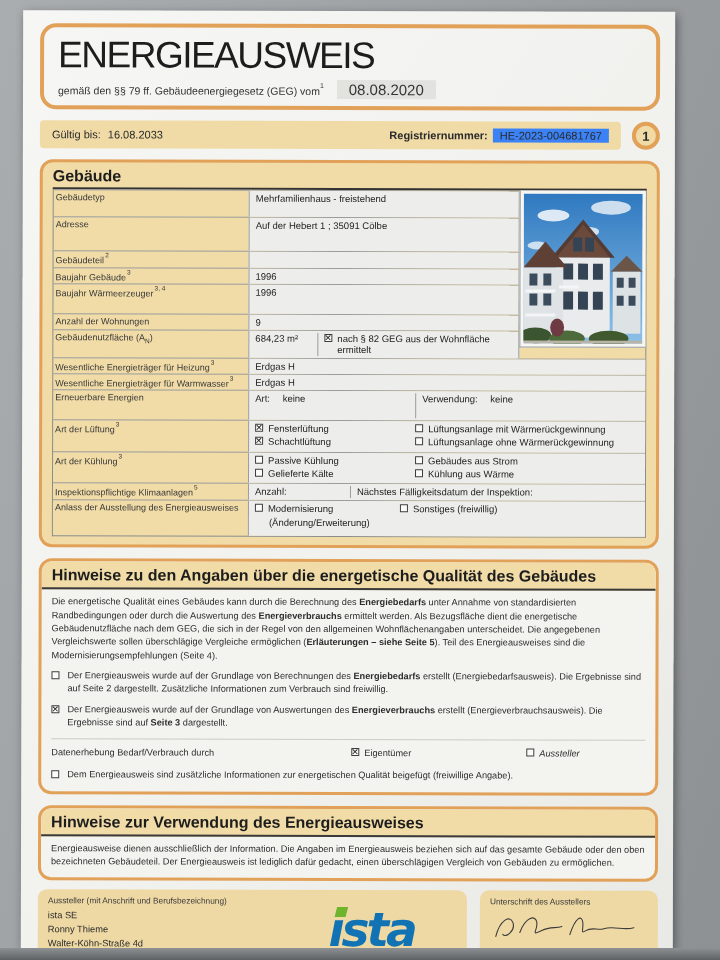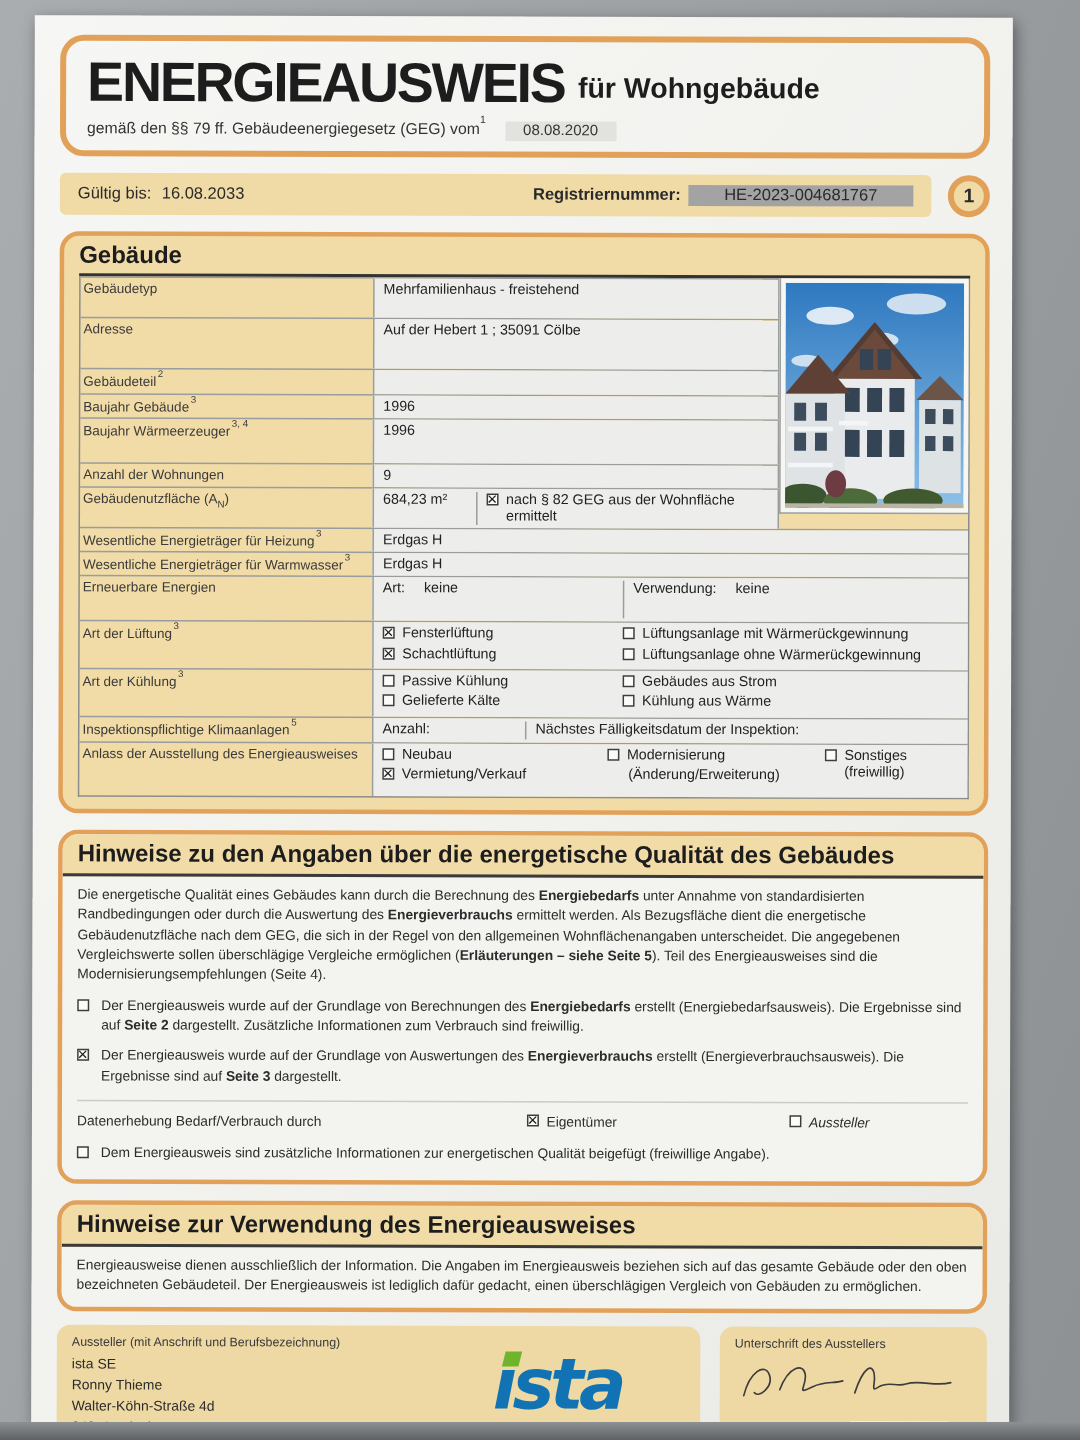--- a/index.html
+++ b/index.html
@@ -15,36 +15,36 @@
     box-shadow:2px 3px 10px rgba(0,0,0,.4);
     transform:rotate(.15deg);
   }
 
   
   .hdr-box {
     margin:13px 15px 0 17px; border:4px solid #e2a159; border-radius:16px;
     padding:9px 14px 7px;
   }
   .hdr-line { display:flex; align-items:flex-end; }
-  .hdr-title { font-size:37px; font-weight:bold; letter-spacing:-1.5px; line-height:1; color:#1d1d1d; }
+  .hdr-title { font-size:37px; font-weight:normal; letter-spacing:-1.5px; line-height:1; color:#1d1d1d; }
   .hdr-sub { font-size:19px; font-weight:bold; margin-left:9px; padding-bottom:3px; color:#1d1d1d; }
   .law-line { margin-top:6px; font-size:10.5px; color:#333; }
   .law-line sup { font-size:7px; position:relative; top:-3px; }
-  .law-date { display:inline-block; background:#e2e2df; padding:1px 12px; margin-left:10px; font-size:10px; }
+  .law-date { display:inline-block; background:#e2e2df; padding:1px 12px; margin-left:10px; font-size:15px; }
 
   
   .valid-row { margin:11px 15px 0 17px; display:flex; align-items:center; gap:11px; }
   .valid-bar {
     flex:1; background:#f0dba6; border-radius:4px; height:28px;
     display:flex; align-items:center; padding:0 12px; font-size:11px;
   }
   .valid-date { margin-left:7px; }
   .reg-group { margin-left:auto; display:flex; align-items:center; }
   .reg-label { font-weight:bold; font-size:11px; }
-  .reg-value { background:#a3a3a3; padding:1px 24px; margin-left:5px; font-size:11px;text-align:center; }
+  .reg-value { background:#3b82f6; padding:1px 7px; margin-left:5px; font-size:11px;text-align:center; }
   .page-circle {
     width:28px; height:28px; border-radius:50%; border:4px solid #e2a159;
     background:#f0dba6; font-weight:bold; font-size:13px;
     display:flex; align-items:center; justify-content:center; flex:none;
   }
 
   
   .section {
     margin:11px 15px 0 17px; border:3px solid #e2a159; border-radius:13px;
     overflow:hidden;
@@ -128,21 +128,20 @@
     background:linear-gradient(#8d9194,#5d6164); }
 </style>
 </head>
 <body>
 
 <div class="paper">
 
   <div class="hdr-box">
     <div class="hdr-line">
       <span class="hdr-title">ENERGIEAUSWEIS</span>
-      <span class="hdr-sub">für Wohngebäude</span>
     </div>
     <div class="law-line">
       <span>gemäß den §§ 79 ff. Gebäudeenergiegesetz (GEG) vom</span><sup>1</sup>
       <span class="law-date">08.08.2020</span>
     </div>
   </div>
 
   <div class="valid-row">
     <div class="valid-bar">
       <span>Gültig bis:</span>
@@ -334,30 +333,20 @@
         <div class="g-lab"><span>Inspektionspflichtige Klimaanlagen</span><sup>5</sup></div>
         <div class="g-val">
           <div class="subcell w95">Anzahl:</div>
           <div class="subcell b-l" style="flex:1">Nächstes Fälligkeitsdatum der Inspektion:</div>
         </div>
       </div>
 
       <div class="g-row h36">
         <div class="g-lab"><span>Anlass der Ausstellung des Energieausweises</span></div>
         <div class="g-val">
-          <div class="w150">
-            <div class="opt">
-                <span class="cb"></span>
-                <span class="opt-label">Neubau</span>
-              </div>
-            <div class="opt">
-                <span class="cb checked"></span>
-                <span class="opt-label">Vermietung/Verkauf</span>
-              </div>
-          </div>
           <div class="w145">
             <div class="opt">
                 <span class="cb"></span>
                 <span class="opt-label">Modernisierung</span>
               </div>
             <div class="opt-sub">(Änderung/Erweiterung)</div>
           </div>
           <div>
             <div class="opt">
                 <span class="cb"></span>
@@ -370,21 +359,21 @@
     </div>
   </div>
 
   <div class="section sec-white">
     <div class="sec-head">Hinweise zu den Angaben über die energetische Qualität des Gebäudes</div>
     <div class="sec-body">
       <div><span>Die energetische Qualität eines Gebäudes kann durch die Berechnung des </span><span style="font-weight: bold;">Energiebedarfs</span><span> unter Annahme von standardisierten Randbedingungen oder durch die Auswertung des </span><span style="font-weight: bold;">Energieverbrauchs</span><span> ermittelt werden. Als Bezugsfläche dient die energetische Gebäudenutzfläche nach dem GEG, die sich in der Regel von den allgemeinen Wohnflächenangaben unterscheidet. Die angegebenen Vergleichswerte sollen überschlägige Vergleiche ermöglichen (</span><span style="font-weight: bold;">Erläuterungen – siehe Seite 5</span><span>). Teil des Energieausweises sind die Modernisierungsempfehlungen (Seite 4).</span></div>
 
       <div class="item">
         <span class="cb"></span>
-        <span><span>Der Energieausweis wurde auf der Grundlage von Berechnungen des </span><span style="font-weight: bold;">Energiebedarfs</span><span> erstellt (Energiebedarfsausweis). Die Ergebnisse sind auf </span><span style="font-weight: bold;">Seite 2</span><span> dargestellt. Zusätzliche Informationen zum Verbrauch sind freiwillig.</span></span>
+        <span><span>Der Energieausweis wurde auf der Grundlage von Berechnungen des </span><span style="font-weight: bold;">Energiebedarfs</span><span> erstellt (Energiebedarfsausweis). Die Ergebnisse sind auf </span><span style="font-weight: normal;">Seite 2</span><span> dargestellt. Zusätzliche Informationen zum Verbrauch sind freiwillig.</span></span>
       </div>
 
       <div class="item">
         <span class="cb checked"></span>
         <span><span>Der Energieausweis wurde auf der Grundlage von Auswertungen des </span><span style="font-weight: bold;">Energieverbrauchs</span><span> erstellt (Energieverbrauchsausweis). Die Ergebnisse sind auf </span><span style="font-weight: bold;">Seite 3</span><span> dargestellt.</span></span>
       </div>
 
       <div class="data-row">
         <span class="dr-label">Datenerhebung Bedarf/Verbrauch durch</span>
         <span class="dr-opt1">

